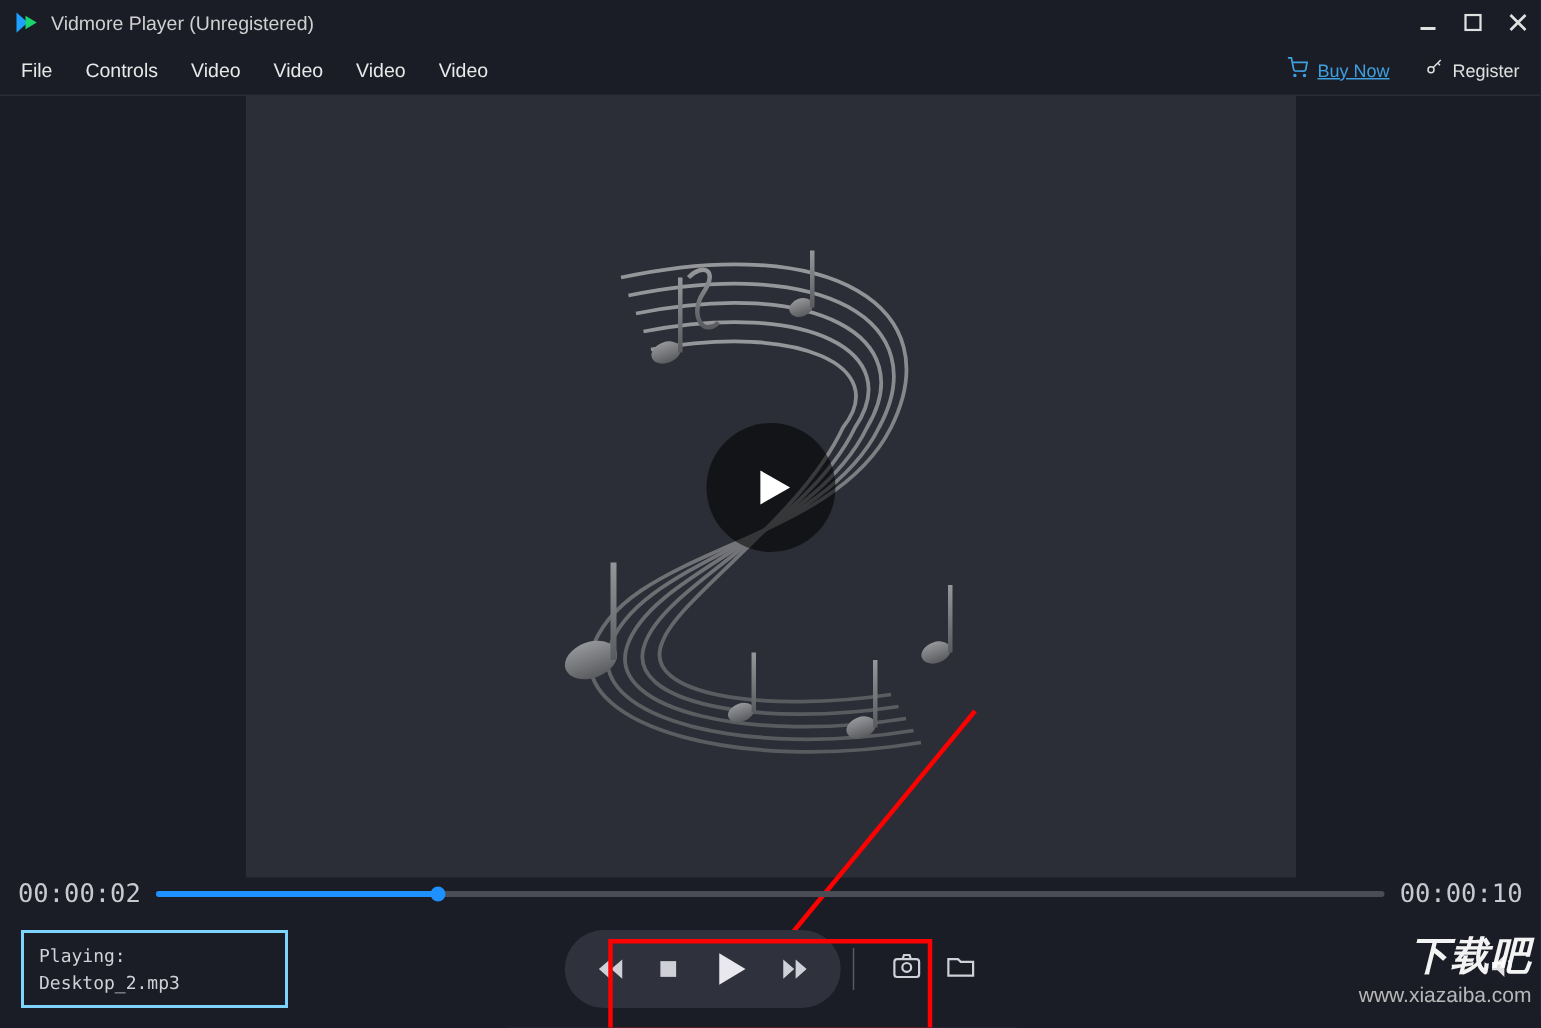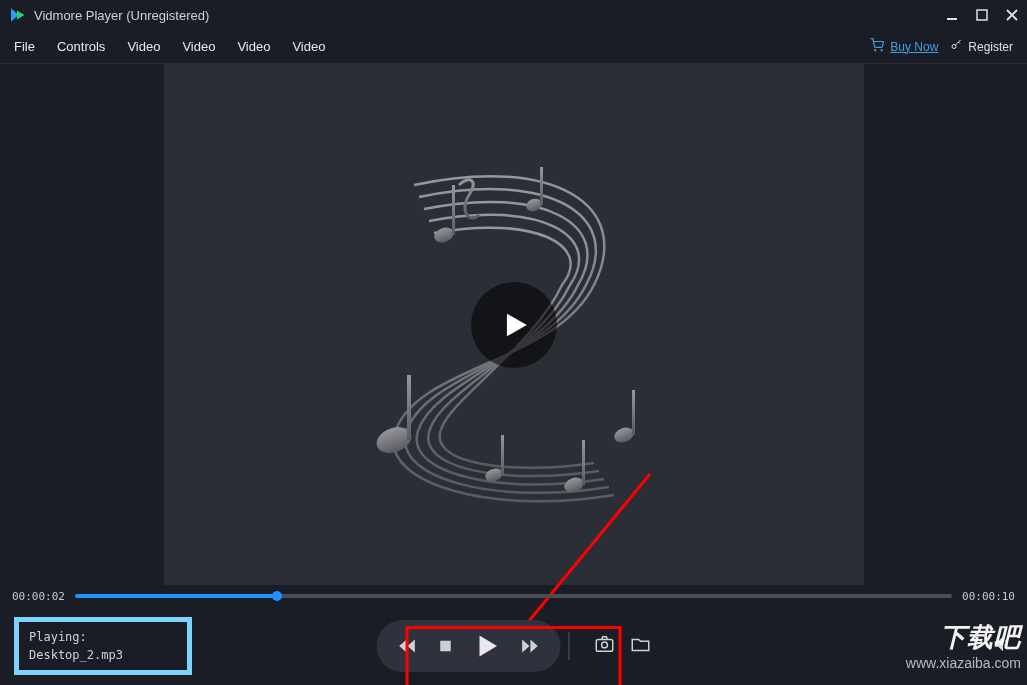--- a/index.html
+++ b/index.html
@@ -29,21 +29,21 @@
       height: 34px;
       background: #1a1d26;
       border-bottom: 1px solid #2a2d36;
       display: flex;
       align-items: center;
       padding: 0 14px;
       justify-content: space-between;
     }
     .menu-left { display: flex; gap: 22px; }
     .menu-item { font-size: 13px; color: #e8e8e8; cursor: pointer; }
-    .menu-right { display: flex; gap: 12px; align-items: center; }
+    .menu-right { display: flex; gap: 24px; align-items: center; }
     .buy-now { display:flex; align-items:center; gap:6px; cursor:pointer; font-size:12px; color:#3fa0e0; text-decoration: underline; }
     .register-link { display:flex; align-items:center; gap:6px; cursor:pointer; font-size:12px; color:#e0e0e0; }
     .video-area {
       height: 521px;
       background: #1a1d26;
       display: flex;
       justify-content: center;
       align-items: flex-start;
       position: relative;
     }
@@ -68,21 +68,21 @@
       top: 50%; left:50%;
       transform: translate(-50%,-50%);
     }
     .progress-row {
       height: 22px;
       display:flex;
       align-items:center;
       padding: 0 12px;
       gap: 10px;
     }
-    .time-label { font-size: 11px; color: #c8c8d0; font-family: monospace; }
+    .time-label { font-size: 17px; color: #c8c8d0; font-family: monospace; }
     .progress-track {
       flex:1;
       height: 4px;
       background: #4a4d56;
       border-radius: 2px;
       position: relative;
     }
     .progress-fill {
       position:absolute; left:0; top:0; bottom:0;
       width: 23%;
@@ -99,21 +99,21 @@
       border-radius:50%;
     }
     .bottom-controls {
       height: 78px;
       display:flex;
       align-items:center;
       padding: 0 14px;
       position: relative;
     }
     .now-playing-box {
-      border: 5px solid #7dd3fc;
+      border: 2px solid #7dd3fc;
       padding: 6px 10px;
       width: 178px;
       font-size: 12px;
       color: #d0d0d8;
       font-family: monospace;
       line-height: 1.5;
     }
     .center-transport {
       position:absolute;
       left:50%;

